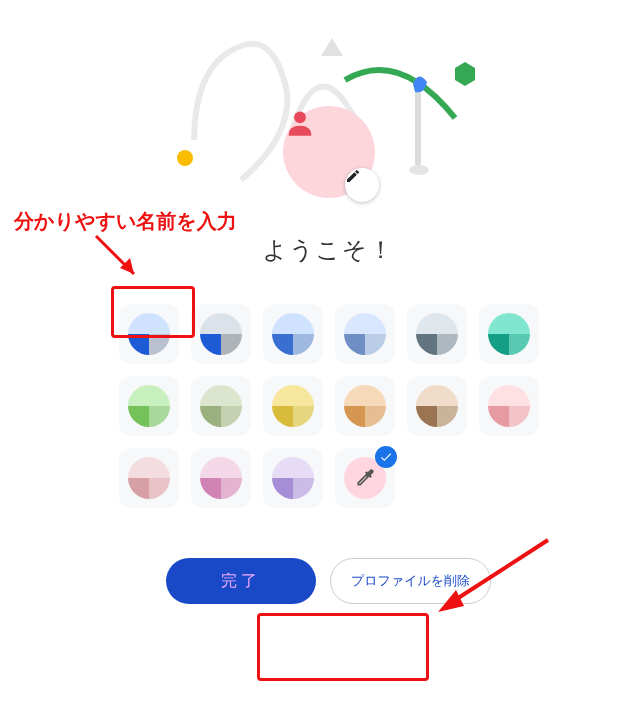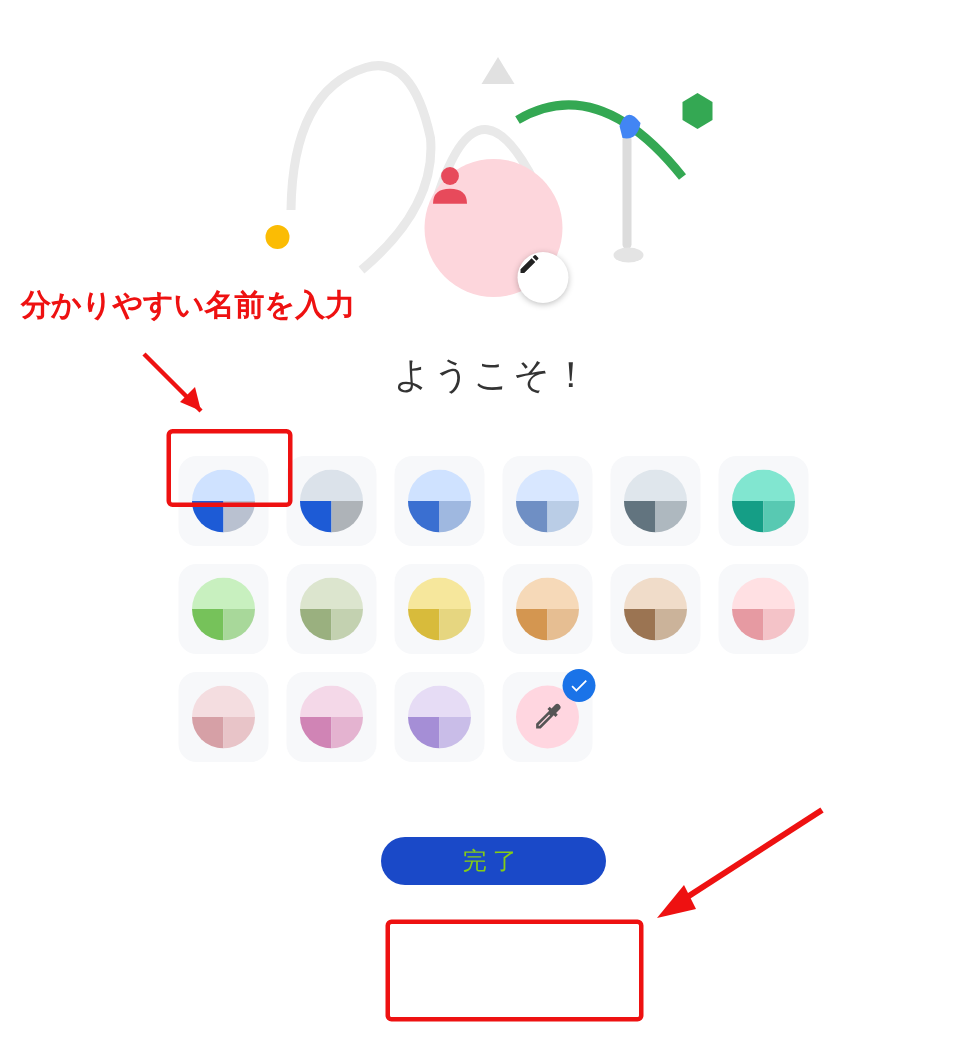--- a/index.html
+++ b/index.html
@@ -107,42 +107,42 @@
     }
     .swatch .check svg { width: 14px; height: 14px; }
     .buttons {
       margin-top: 50px;
       display: flex;
       gap: 14px;
       justify-content: center;
       align-items: center;
     }
     .btn-primary {
-      width: 150px; height: 32px;
+      width: 150px; height: 46px;
       border-radius: 23px;
       border: none;
       background: #1a49c8;
-      color: #84cc16;
+      color: #f0abfc;
       font-size: 16px;
       cursor: pointer;
       letter-spacing: 4px;
     }
     .btn-secondary {
       height: 46px;
       padding: 0 20px;
       border-radius: 23px;
       border: 1px solid #ccc;
       background: #fff;
       color: #1a49c8;
       font-size: 13px;
       cursor: pointer;
     }
     .annot-label {
       position: absolute;
-      left: 14px; top: 190px;
+      left: 14px; top: 208px;
       color: #e11;
       font-weight: bold;
       font-size: 20px;
     }
     .annot-arrow1 {
       position: absolute;
       left: 90px; top: 232px;
       width: 60px; height: 52px;
       pointer-events: none;
     }
@@ -319,20 +319,21 @@
         <span class="check">
           <svg viewBox="0 0 24 24">
             <path d="M9 16.2 4.8 12l-1.4 1.4L9 19 21 7l-1.4-1.4z" fill="#fff"></path>
           </svg>
         </span>
       </div>
     </div>
 
   <div class="buttons">
     <button class="btn-primary">完了</button>
+    <button class="btn-secondary">プロファイルを削除</button>
   </div>
 </div>
 
 <div class="annot-label">分かりやすい名前を入力</div>
 <svg class="annot-arrow1" viewBox="0 0 60 52">
   <line x1="6" y1="4" x2="44" y2="42" stroke="#e11" stroke-width="3"></line>
   <polygon points="44,42 30,36 40,26" fill="#e11"></polygon>
 </svg>
 <div class="annot-box1"></div>
 <div class="annot-box2"></div>

